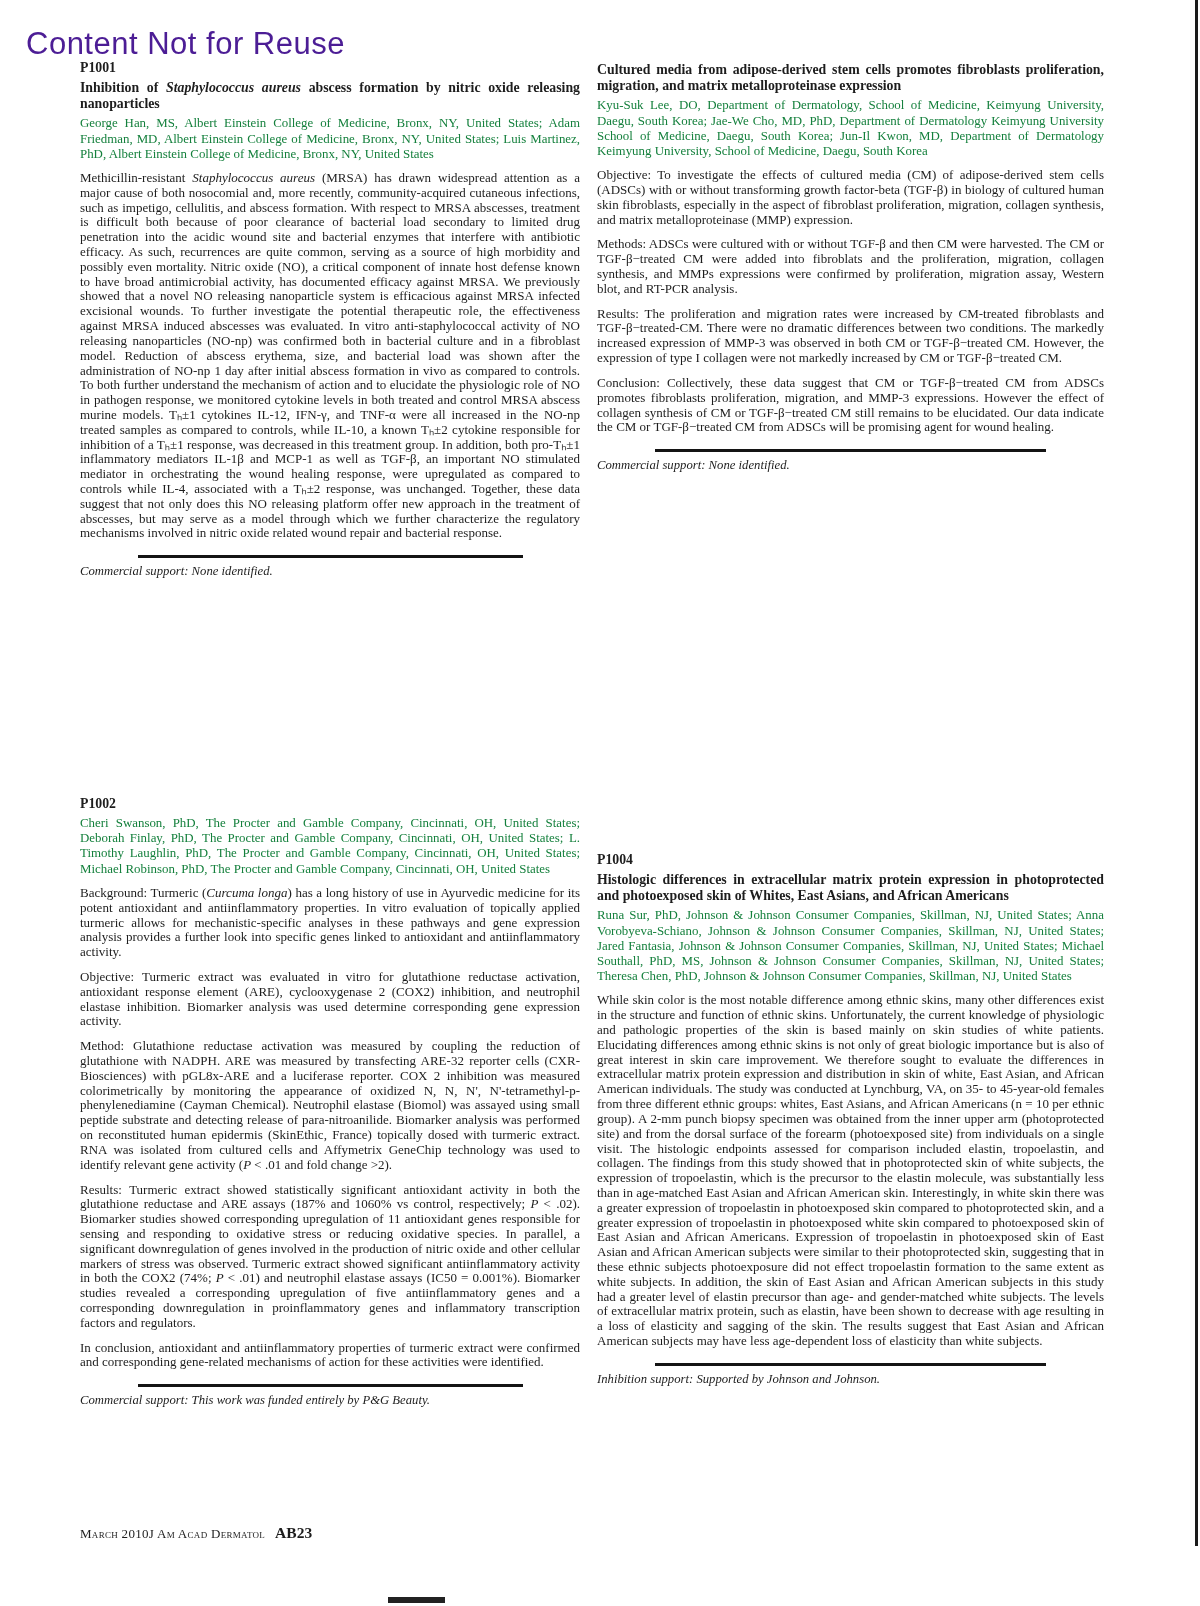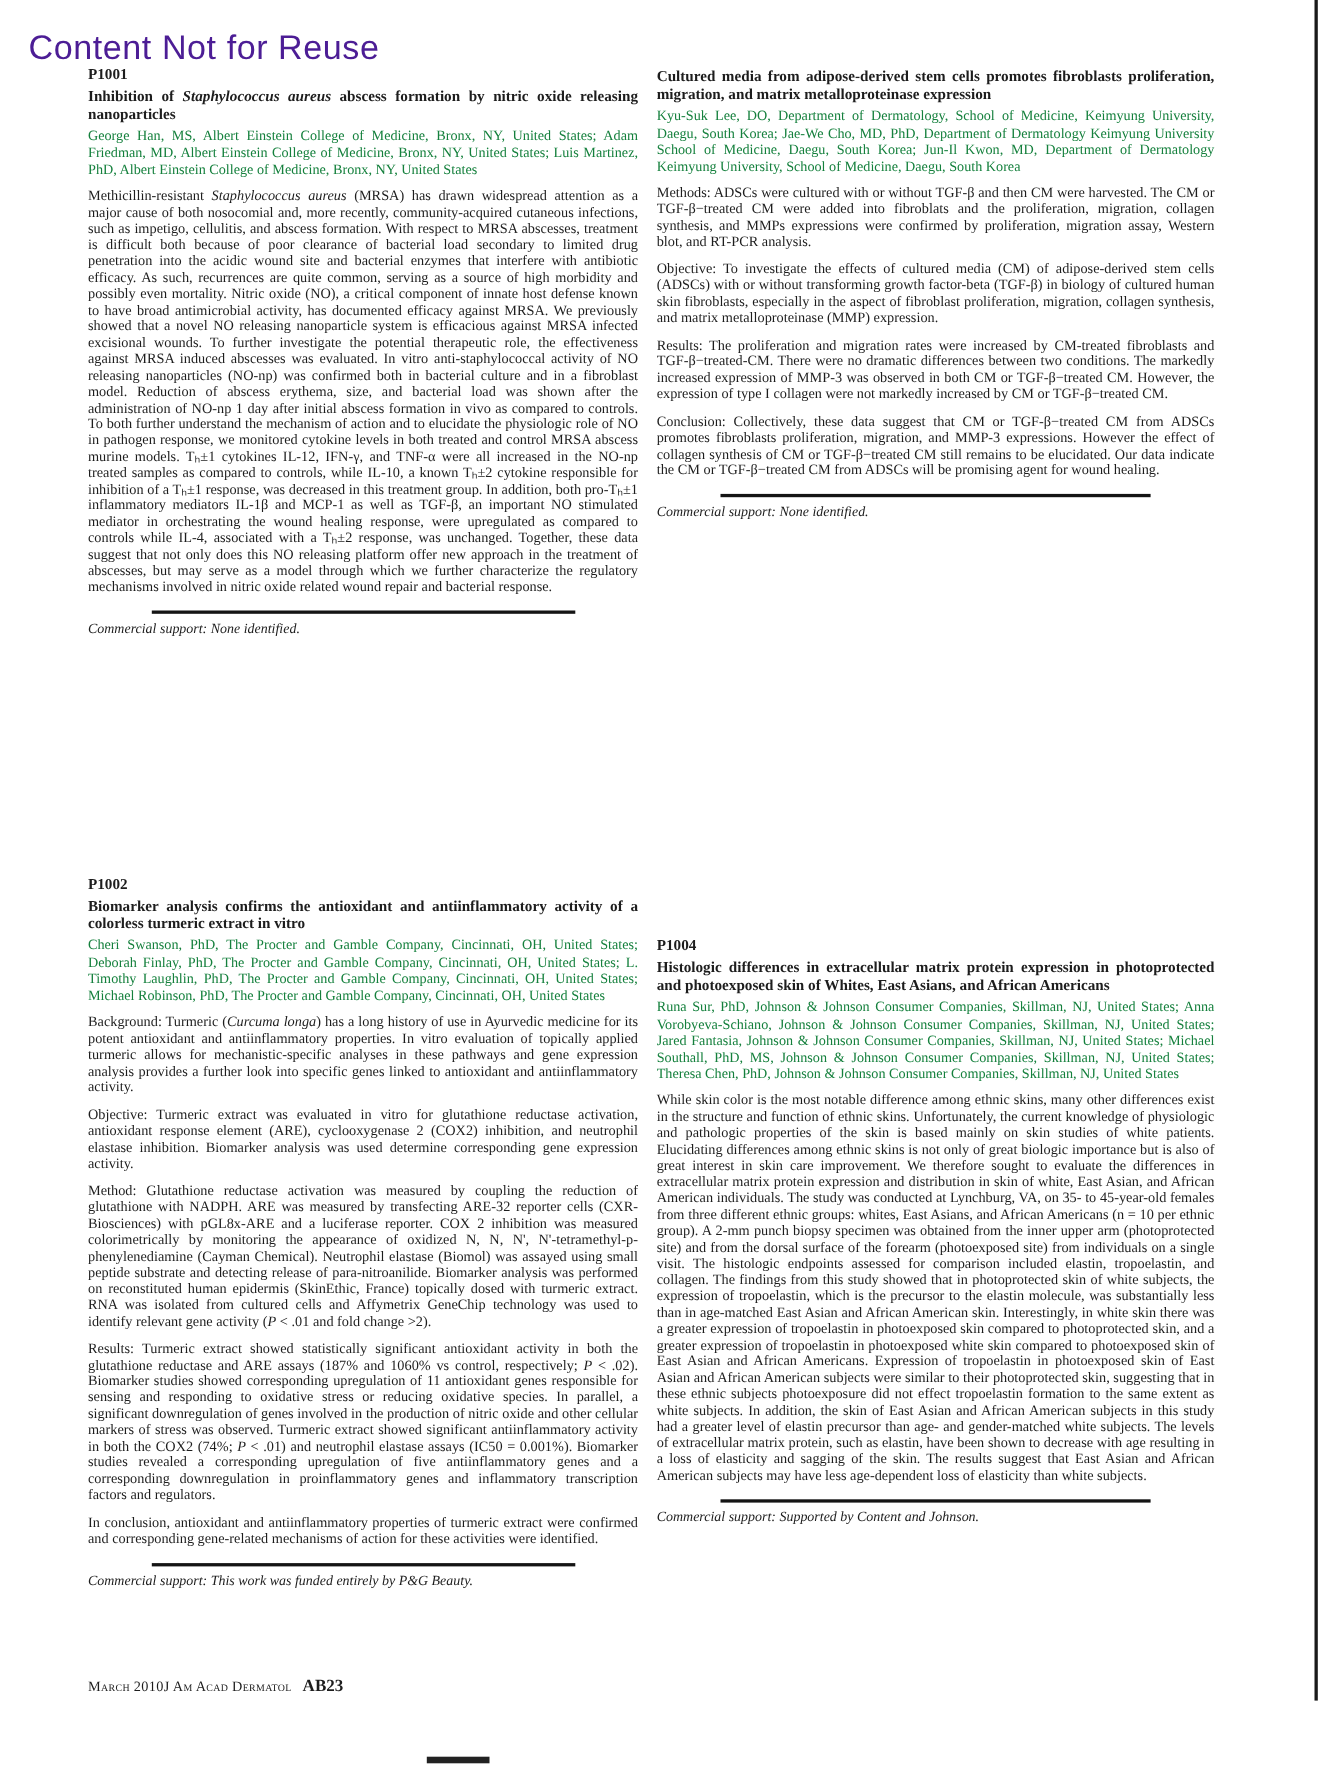--- a/index.html
+++ b/index.html
@@ -76,55 +76,54 @@
   <p class="abs-authors">George Han, MS, Albert Einstein College of Medicine, Bronx, NY, United States; Adam Friedman, MD, Albert Einstein College of Medicine, Bronx, NY, United States; Luis Martinez, PhD, Albert Einstein College of Medicine, Bronx, NY, United States</p>
   <div class="abs-body">
       <p class="para"><span>Methicillin-resistant </span><i>Staphylococcus aureus</i><span> (MRSA) has drawn widespread attention as a major cause of both nosocomial and, more recently, community-acquired cutaneous infections, such as impetigo, cellulitis, and abscess formation. With respect to MRSA abscesses, treatment is difficult both because of poor clearance of bacterial load secondary to limited drug penetration into the acidic wound site and bacterial enzymes that interfere with antibiotic efficacy. As such, recurrences are quite common, serving as a source of high morbidity and possibly even mortality. Nitric oxide (NO), a critical component of innate host defense known to have broad antimicrobial activity, has documented efficacy against MRSA. We previously showed that a novel NO releasing nanoparticle system is efficacious against MRSA infected excisional wounds. To further investigate the potential therapeutic role, the effectiveness against MRSA induced abscesses was evaluated. In vitro anti-staphylococcal activity of NO releasing nanoparticles (NO-np) was confirmed both in bacterial culture and in a fibroblast model. Reduction of abscess erythema, size, and bacterial load was shown after the administration of NO-np 1 day after initial abscess formation in vivo as compared to controls. To both further understand the mechanism of action and to elucidate the physiologic role of NO in pathogen response, we monitored cytokine levels in both treated and control MRSA abscess murine models. Tₕ±1 cytokines IL-12, IFN-γ, and TNF-α were all increased in the NO-np treated samples as compared to controls, while IL-10, a known Tₕ±2 cytokine responsible for inhibition of a Tₕ±1 response, was decreased in this treatment group. In addition, both pro-Tₕ±1 inflammatory mediators IL-1β and MCP-1 as well as TGF-β, an important NO stimulated mediator in orchestrating the wound healing response, were upregulated as compared to controls while IL-4, associated with a Tₕ±2 response, was unchanged. Together, these data suggest that not only does this NO releasing platform offer new approach in the treatment of abscesses, but may serve as a model through which we further characterize the regulatory mechanisms involved in nitric oxide related wound repair and bacterial response.</span></p>
     </div>
   <div class="support-rule"></div>
   <p class="support-text">Commercial support: None identified.</p>
 </section>
 
 <section class="abstract" style="left:80px; top:796px; width:500px;">
   <p class="abs-code">P1002</p>
-  <h2 class="abs-title"><span>Biomarker analysis confirms the antioxidant and antiinflammatory activity of a colorless turmeric extract in vitro</span></h2>
   <p class="abs-authors">Cheri Swanson, PhD, The Procter and Gamble Company, Cincinnati, OH, United States; Deborah Finlay, PhD, The Procter and Gamble Company, Cincinnati, OH, United States; L. Timothy Laughlin, PhD, The Procter and Gamble Company, Cincinnati, OH, United States; Michael Robinson, PhD, The Procter and Gamble Company, Cincinnati, OH, United States</p>
   <div class="abs-body">
       <p class="para"><span>Background: Turmeric (</span><i>Curcuma longa</i><span>) has a long history of use in Ayurvedic medicine for its potent antioxidant and antiinflammatory properties. In vitro evaluation of topically applied turmeric allows for mechanistic-specific analyses in these pathways and gene expression analysis provides a further look into specific genes linked to antioxidant and antiinflammatory activity.</span></p>
       <p class="para"><span>Objective: Turmeric extract was evaluated in vitro for glutathione reductase activation, antioxidant response element (ARE), cyclooxygenase 2 (COX2) inhibition, and neutrophil elastase inhibition. Biomarker analysis was used determine corresponding gene expression activity.</span></p>
       <p class="para"><span>Method: Glutathione reductase activation was measured by coupling the reduction of glutathione with NADPH. ARE was measured by transfecting ARE-32 reporter cells (CXR-Biosciences) with pGL8x-ARE and a luciferase reporter. COX 2 inhibition was measured colorimetrically by monitoring the appearance of oxidized N, N, N', N'-tetramethyl-p-phenylenediamine (Cayman Chemical). Neutrophil elastase (Biomol) was assayed using small peptide substrate and detecting release of para-nitroanilide. Biomarker analysis was performed on reconstituted human epidermis (SkinEthic, France) topically dosed with turmeric extract. RNA was isolated from cultured cells and Affymetrix GeneChip technology was used to identify relevant gene activity (</span><i>P</i><span> &lt; .01 and fold change &gt;2).</span></p>
       <p class="para"><span>Results: Turmeric extract showed statistically significant antioxidant activity in both the glutathione reductase and ARE assays (187% and 1060% vs control, respectively; </span><i>P</i><span> &lt; .02). Biomarker studies showed corresponding upregulation of 11 antioxidant genes responsible for sensing and responding to oxidative stress or reducing oxidative species. In parallel, a significant downregulation of genes involved in the production of nitric oxide and other cellular markers of stress was observed. Turmeric extract showed significant antiinflammatory activity in both the COX2 (74%; </span><i>P</i><span> &lt; .01) and neutrophil elastase assays (IC50 = 0.001%). Biomarker studies revealed a corresponding upregulation of five antiinflammatory genes and a corresponding downregulation in proinflammatory genes and inflammatory transcription factors and regulators.</span></p>
       <p class="para"><span>In conclusion, antioxidant and antiinflammatory properties of turmeric extract were confirmed and corresponding gene-related mechanisms of action for these activities were identified.</span></p>
     </div>
   <div class="support-rule"></div>
   <p class="support-text">Commercial support: This work was funded entirely by P&amp;G Beauty.</p>
 </section>
 
 <section class="abstract" style="left:597px; top:62px; width:507px;">
   <h2 class="abs-title"><span>Cultured media from adipose-derived stem cells promotes fibroblasts proliferation, migration, and matrix metalloproteinase expression</span></h2>
   <p class="abs-authors">Kyu-Suk Lee, DO, Department of Dermatology, School of Medicine, Keimyung University, Daegu, South Korea; Jae-We Cho, MD, PhD, Department of Dermatology Keimyung University School of Medicine, Daegu, South Korea; Jun-Il Kwon, MD, Department of Dermatology Keimyung University, School of Medicine, Daegu, South Korea</p>
   <div class="abs-body">
+      <p class="para"><span>Objective: To investigate the effects of cultured media (CM) of adipose-derived stem cells (ADSCs) with or without transforming growth factor-beta (TGF-β) in biology of cultured human skin fibroblasts, especially in the aspect of fibroblast proliferation, migration, collagen synthesis, and matrix metalloproteinase (MMP) expression.</span></p>
       <p class="para"><span>Methods: ADSCs were cultured with or without TGF-β and then CM were harvested. The CM or TGF-β−treated CM were added into fibroblats and the proliferation, migration, collagen synthesis, and MMPs expressions were confirmed by proliferation, migration assay, Western blot, and RT-PCR analysis.</span></p>
-      <p class="para"><span>Objective: To investigate the effects of cultured media (CM) of adipose-derived stem cells (ADSCs) with or without transforming growth factor-beta (TGF-β) in biology of cultured human skin fibroblasts, especially in the aspect of fibroblast proliferation, migration, collagen synthesis, and matrix metalloproteinase (MMP) expression.</span></p>
       <p class="para"><span>Results: The proliferation and migration rates were increased by CM-treated fibroblasts and TGF-β−treated-CM. There were no dramatic differences between two conditions. The markedly increased expression of MMP-3 was observed in both CM or TGF-β−treated CM. However, the expression of type I collagen were not markedly increased by CM or TGF-β−treated CM.</span></p>
       <p class="para"><span>Conclusion: Collectively, these data suggest that CM or TGF-β−treated CM from ADSCs promotes fibroblasts proliferation, migration, and MMP-3 expressions. However the effect of collagen synthesis of CM or TGF-β−treated CM still remains to be elucidated. Our data indicate the CM or TGF-β−treated CM from ADSCs will be promising agent for wound healing.</span></p>
     </div>
   <div class="support-rule"></div>
   <p class="support-text">Commercial support: None identified.</p>
 </section>
 
 <section class="abstract" style="left:597px; top:852px; width:507px;">
   <p class="abs-code">P1004</p>
   <h2 class="abs-title"><span>Histologic differences in extracellular matrix protein expression in photoprotected and photoexposed skin of Whites, East Asians, and African Americans</span></h2>
   <p class="abs-authors">Runa Sur, PhD, Johnson &amp; Johnson Consumer Companies, Skillman, NJ, United States; Anna Vorobyeva-Schiano, Johnson &amp; Johnson Consumer Companies, Skillman, NJ, United States; Jared Fantasia, Johnson &amp; Johnson Consumer Companies, Skillman, NJ, United States; Michael Southall, PhD, MS, Johnson &amp; Johnson Consumer Companies, Skillman, NJ, United States; Theresa Chen, PhD, Johnson &amp; Johnson Consumer Companies, Skillman, NJ, United States</p>
   <div class="abs-body">
       <p class="para"><span>While skin color is the most notable difference among ethnic skins, many other differences exist in the structure and function of ethnic skins. Unfortunately, the current knowledge of physiologic and pathologic properties of the skin is based mainly on skin studies of white patients. Elucidating differences among ethnic skins is not only of great biologic importance but is also of great interest in skin care improvement. We therefore sought to evaluate the differences in extracellular matrix protein expression and distribution in skin of white, East Asian, and African American individuals. The study was conducted at Lynchburg, VA, on 35- to 45-year-old females from three different ethnic groups: whites, East Asians, and African Americans (n = 10 per ethnic group). A 2-mm punch biopsy specimen was obtained from the inner upper arm (photoprotected site) and from the dorsal surface of the forearm (photoexposed site) from individuals on a single visit. The histologic endpoints assessed for comparison included elastin, tropoelastin, and collagen. The findings from this study showed that in photoprotected skin of white subjects, the expression of tropoelastin, which is the precursor to the elastin molecule, was substantially less than in age-matched East Asian and African American skin. Interestingly, in white skin there was a greater expression of tropoelastin in photoexposed skin compared to photoprotected skin, and a greater expression of tropoelastin in photoexposed white skin compared to photoexposed skin of East Asian and African Americans. Expression of tropoelastin in photoexposed skin of East Asian and African American subjects were similar to their photoprotected skin, suggesting that in these ethnic subjects photoexposure did not effect tropoelastin formation to the same extent as white subjects. In addition, the skin of East Asian and African American subjects in this study had a greater level of elastin precursor than age- and gender-matched white subjects. The levels of extracellular matrix protein, such as elastin, have been shown to decrease with age resulting in a loss of elasticity and sagging of the skin. The results suggest that East Asian and African American subjects may have less age-dependent loss of elasticity than white subjects.</span></p>
     </div>
   <div class="support-rule"></div>
-  <p class="support-text">Commercial support: Supported by Content and Johnson.</p>
+  <p class="support-text">Inhibition support: Supported by Johnson and Johnson.</p>
 </section>
 
 <footer class="page-footer">
   <span class="footer-left">March 2010</span>
   <span class="footer-right">
     <span class="footer-journal">J Am Acad Dermatol</span>
     <span class="footer-page">AB23</span>
   </span>
 </footer>
 

